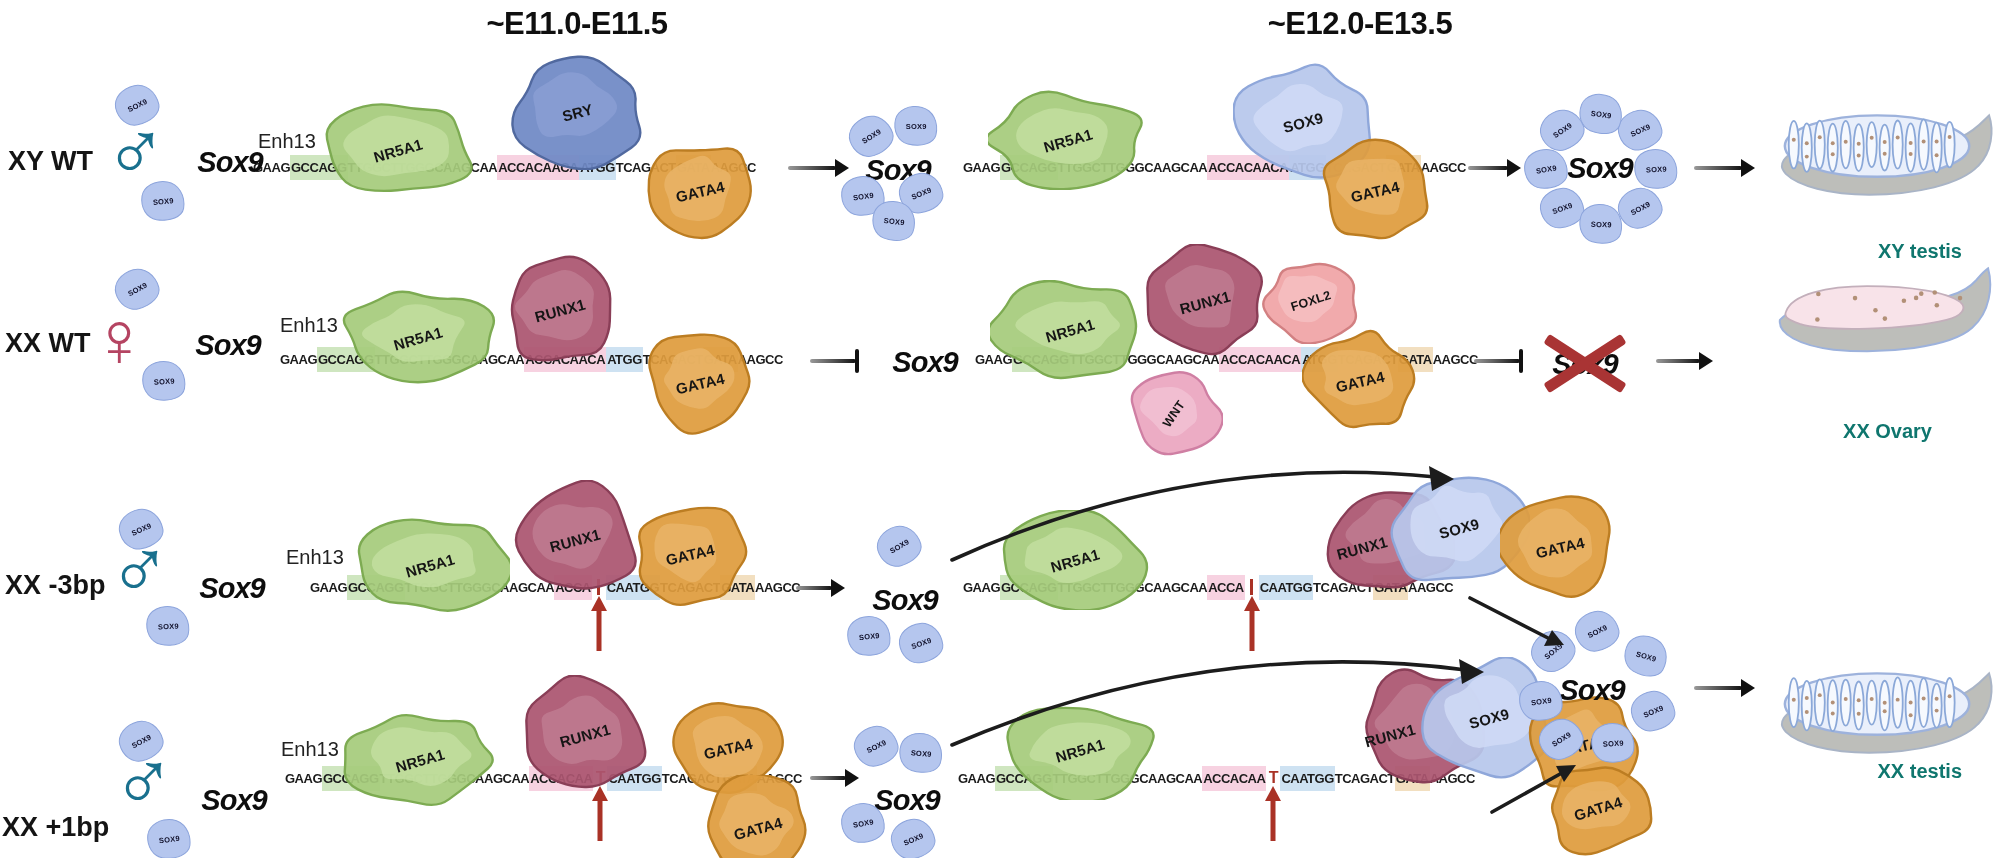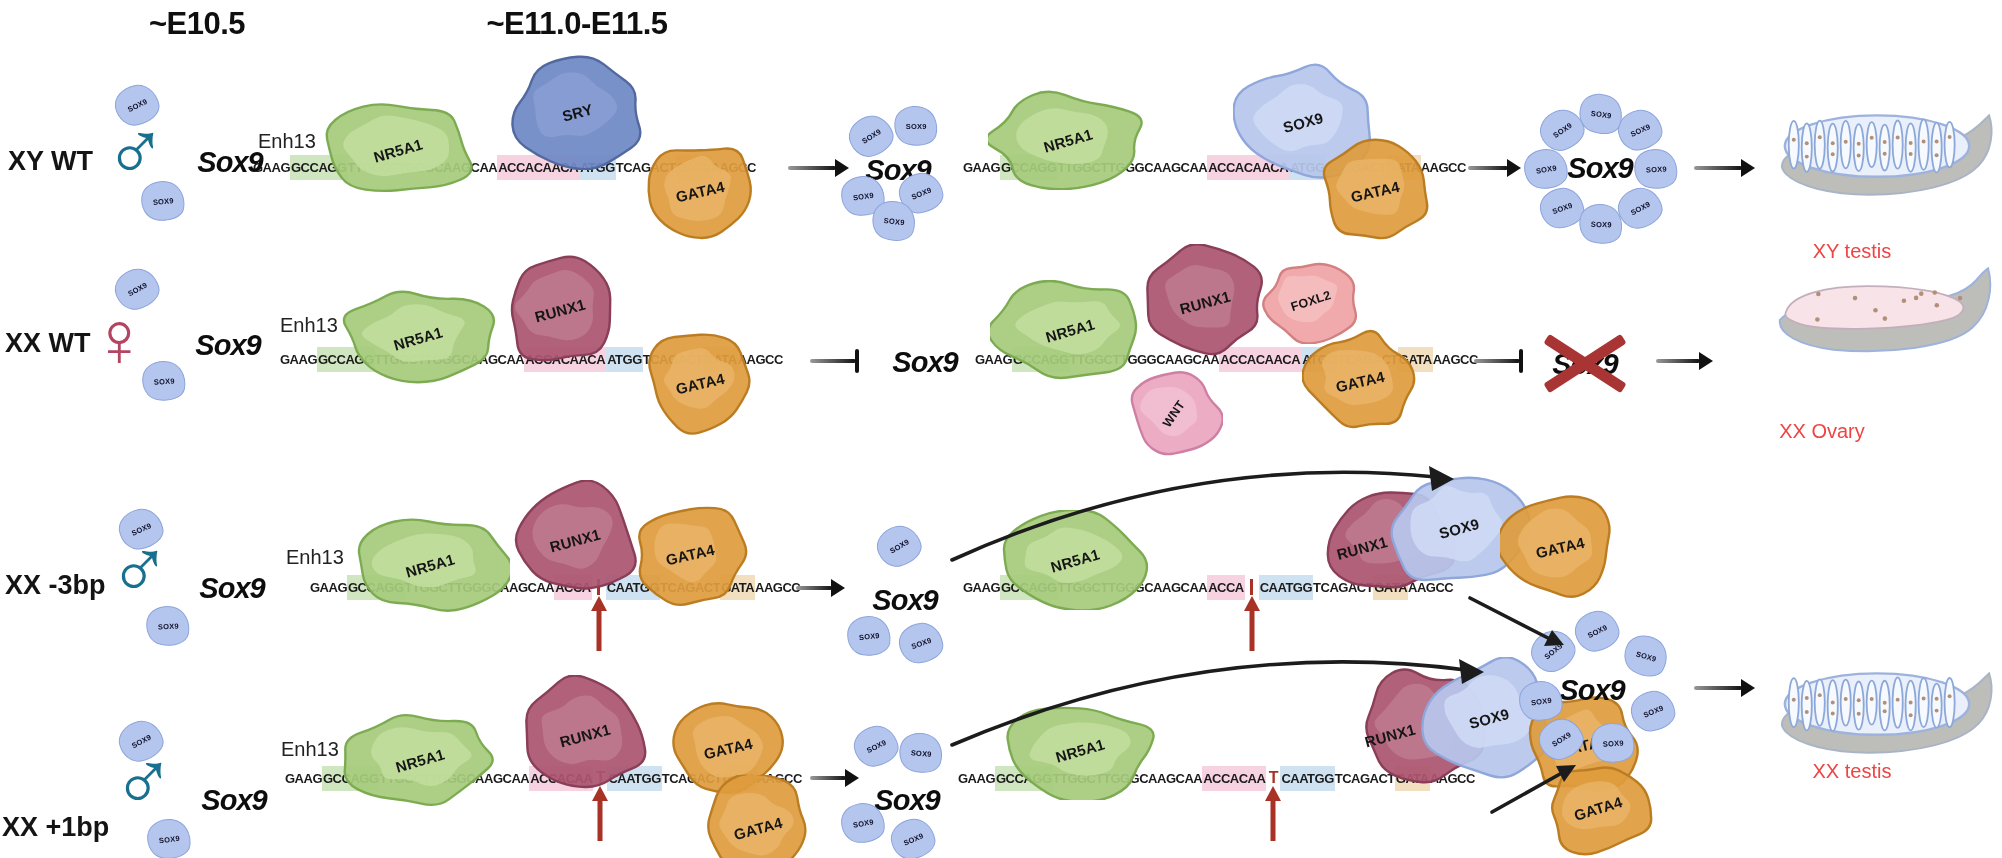--- a/index.html
+++ b/index.html
@@ -4,21 +4,21 @@
 <style>
   html,body{margin:0;padding:0;background:#ffffff;}
   #canvas{position:relative;width:2002px;height:858px;background:#fff;overflow:hidden;
           font-family:"Liberation Sans","DejaVu Sans",sans-serif;}
 
   .hdr{position:absolute;top:6px;width:320px;text-align:center;font-size:31px;font-weight:800;color:#0f0f0f;letter-spacing:-0.5px;}
   .rowlab{position:absolute;font-size:27px;font-weight:600;color:#141414;white-space:nowrap;}
   .sex{position:absolute;font-weight:700;line-height:1;z-index:1;}
   .gene{position:absolute;width:96px;text-align:center;font-style:italic;font-weight:800;font-size:29px;color:#0d0d0d;z-index:2;letter-spacing:-1px;}
   .enh{position:absolute;font-size:20px;color:#222;z-index:1;}
-  .organlab{position:absolute;width:220px;text-align:center;font-size:20px;font-weight:400;color:#ef4444;}
+  .organlab{position:absolute;width:220px;text-align:right;font-size:20px;font-weight:700;color:#0f766e;}
 
   .seqline{position:absolute;white-space:nowrap;font-weight:700;font-size:13px;line-height:20px;
            letter-spacing:-0.5px;color:#1b1b1b;z-index:1;}
   .hl{padding:5px 1px;}
   .hl.g{background:#cfe6c0;}
   .hl.p{background:#f7d2e1;}
   .hl.b{background:#cee2f2;}
   .hl.t{background:#f2dfc0;}
   .mut{position:relative;display:inline-block;width:14px;text-align:center;}
   .redbar{display:inline-block;width:3px;height:16px;background:#a93226;vertical-align:-3px;}
@@ -51,22 +51,22 @@
   .overlay{position:absolute;left:0;top:0;z-index:3;pointer-events:none;}
   .caline{fill:none;stroke:#1c1c1c;stroke-width:3.6;stroke-linecap:round;}
   .cahead{fill:#1c1c1c;stroke:none;}
   .organ{position:absolute;z-index:1;}
 </style>
 </head>
 <body>
 
 <div id="canvas">
 
-  <div class="hdr" style="left:37px">~E10.5</div>
   <div class="hdr" style="left:417px">~E11.0-E11.5</div>
+  <div class="hdr" style="left:1200px">~E12.0-E13.5</div>
 
   <div class="rowlab" style="left:8px;top:146px">XY WT</div>
   <span class="sex" style="left:104px;top:106px;font-size:84px;color:#19708e">♂</span>
   <span class="mol" style="left:115px;top:85px;transform:rotate(-12deg)">
       <i>SOX9</i>
     </span>
   <span class="mol" style="left:141px;top:181px;transform:rotate(9deg)">
       <i>SOX9</i>
     </span>
   <div class="gene" style="left:182px;top:146px">Sox9</div>

